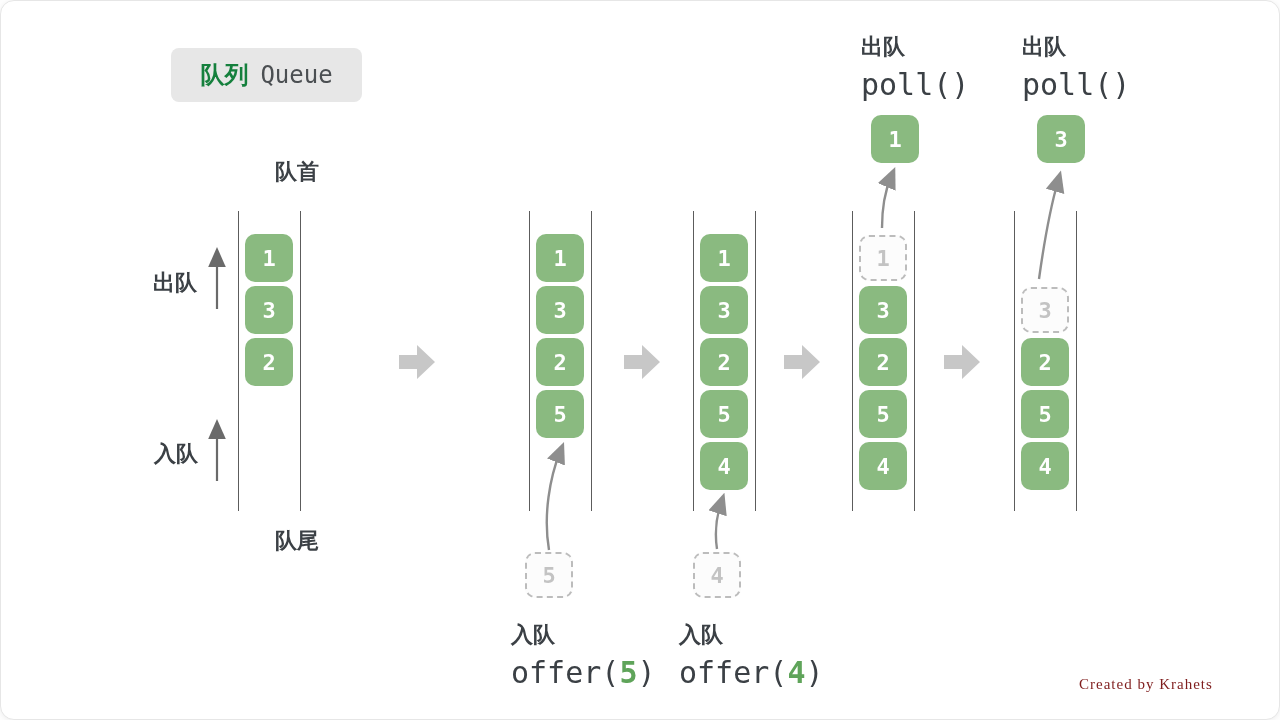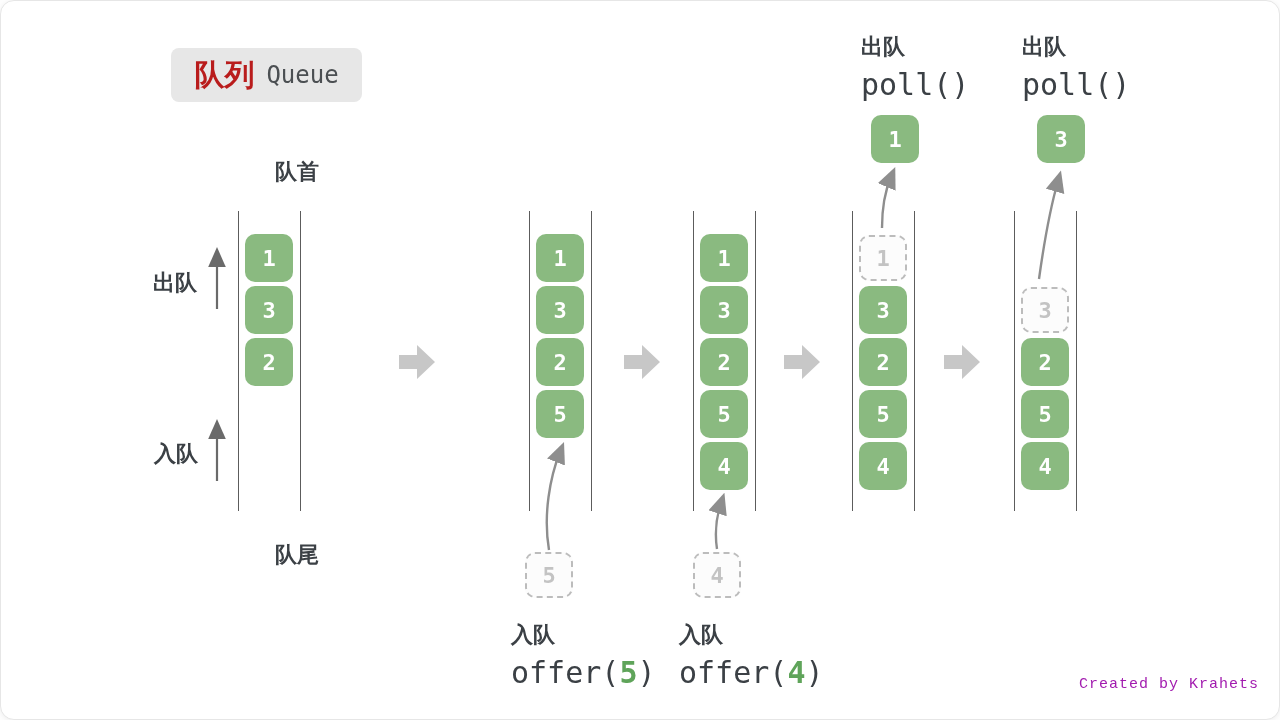--- a/index.html
+++ b/index.html
@@ -8,54 +8,54 @@
     background:#ffffff;border:1px solid #e6e6e6;border-radius:14px;
     box-shadow:0 1px 4px rgba(0,0,0,.06);
     overflow:hidden;
     font-family:"Liberation Sans",sans-serif;
   }
   .abs{position:absolute;}
   .title-box{
     left:170px;top:47px;width:191px;height:54px;background:#e7e7e7;border-radius:8px;
     display:flex;align-items:center;justify-content:center;gap:12px;
   }
-  .title-zh{font-size:30px;font-weight:bold;color:#b91c1c;}
+  .title-zh{font-size:24px;font-weight:bold;color:#15803d;}
   .title-en{font-family:"DejaVu Sans Mono",monospace;font-size:24px;color:#4b4f52;}
   .cjk{font-size:22px;font-weight:bold;color:#3b4045;}
   .code{font-family:"DejaVu Sans Mono",monospace;font-size:30px;color:#3b4045;}
   .code b{color:#5fa45a;font-weight:bold;}
   .centered{text-align:right;}
   .rail{position:absolute;top:210px;width:1px;height:300px;background:#5c5c5c;}
   .cell{
     position:absolute;width:48px;height:48px;border-radius:10px;
     display:flex;align-items:center;justify-content:center;
     font-family:"DejaVu Sans Mono",monospace;font-size:22px;font-weight:bold;
   }
   .cell.solid{background:#8aba80;color:#ffffff;}
   .cell.ghost{
     width:44px;height:42px;background:#fcfcfc;
     border:2px dashed #bcbcbc;color:#c3c3c3;
   }
   .watermark{
-    font-family:Liberation Mono, monospace;font-size:15px;color:#a21caf;letter-spacing:1px;
+    font-family:Liberation Serif, serif;font-size:15px;color:#7f1d1d;letter-spacing:1px;
   }
   svg.overlay{position:absolute;left:0;top:0;pointer-events:none;}
 </style>
 </head>
 <body>
 
 <div class="card">
 
   <div class="abs title-box">
     <span class="title-zh">队列</span>
     <span class="title-en">Queue</span>
   </div>
 
   <div class="abs cjk centered" style="left:218px;top:156px;width:100px;">队首</div>
-  <div class="abs cjk centered" style="left:218px;top:539px;width:100px;">队尾</div>
+  <div class="abs cjk centered" style="left:218px;top:525px;width:100px;">队尾</div>
 
   <div class="abs cjk" style="left:152px;top:267px;">出队</div>
   <div class="abs cjk" style="left:153px;top:438px;">入队</div>
 
   <div class="rail" style="left:237px"></div>
   <div class="rail" style="left:299px"></div>
   <div class="rail" style="left:528px"></div>
   <div class="rail" style="left:590px"></div>
   <div class="rail" style="left:692px"></div>
   <div class="rail" style="left:754px"></div>

